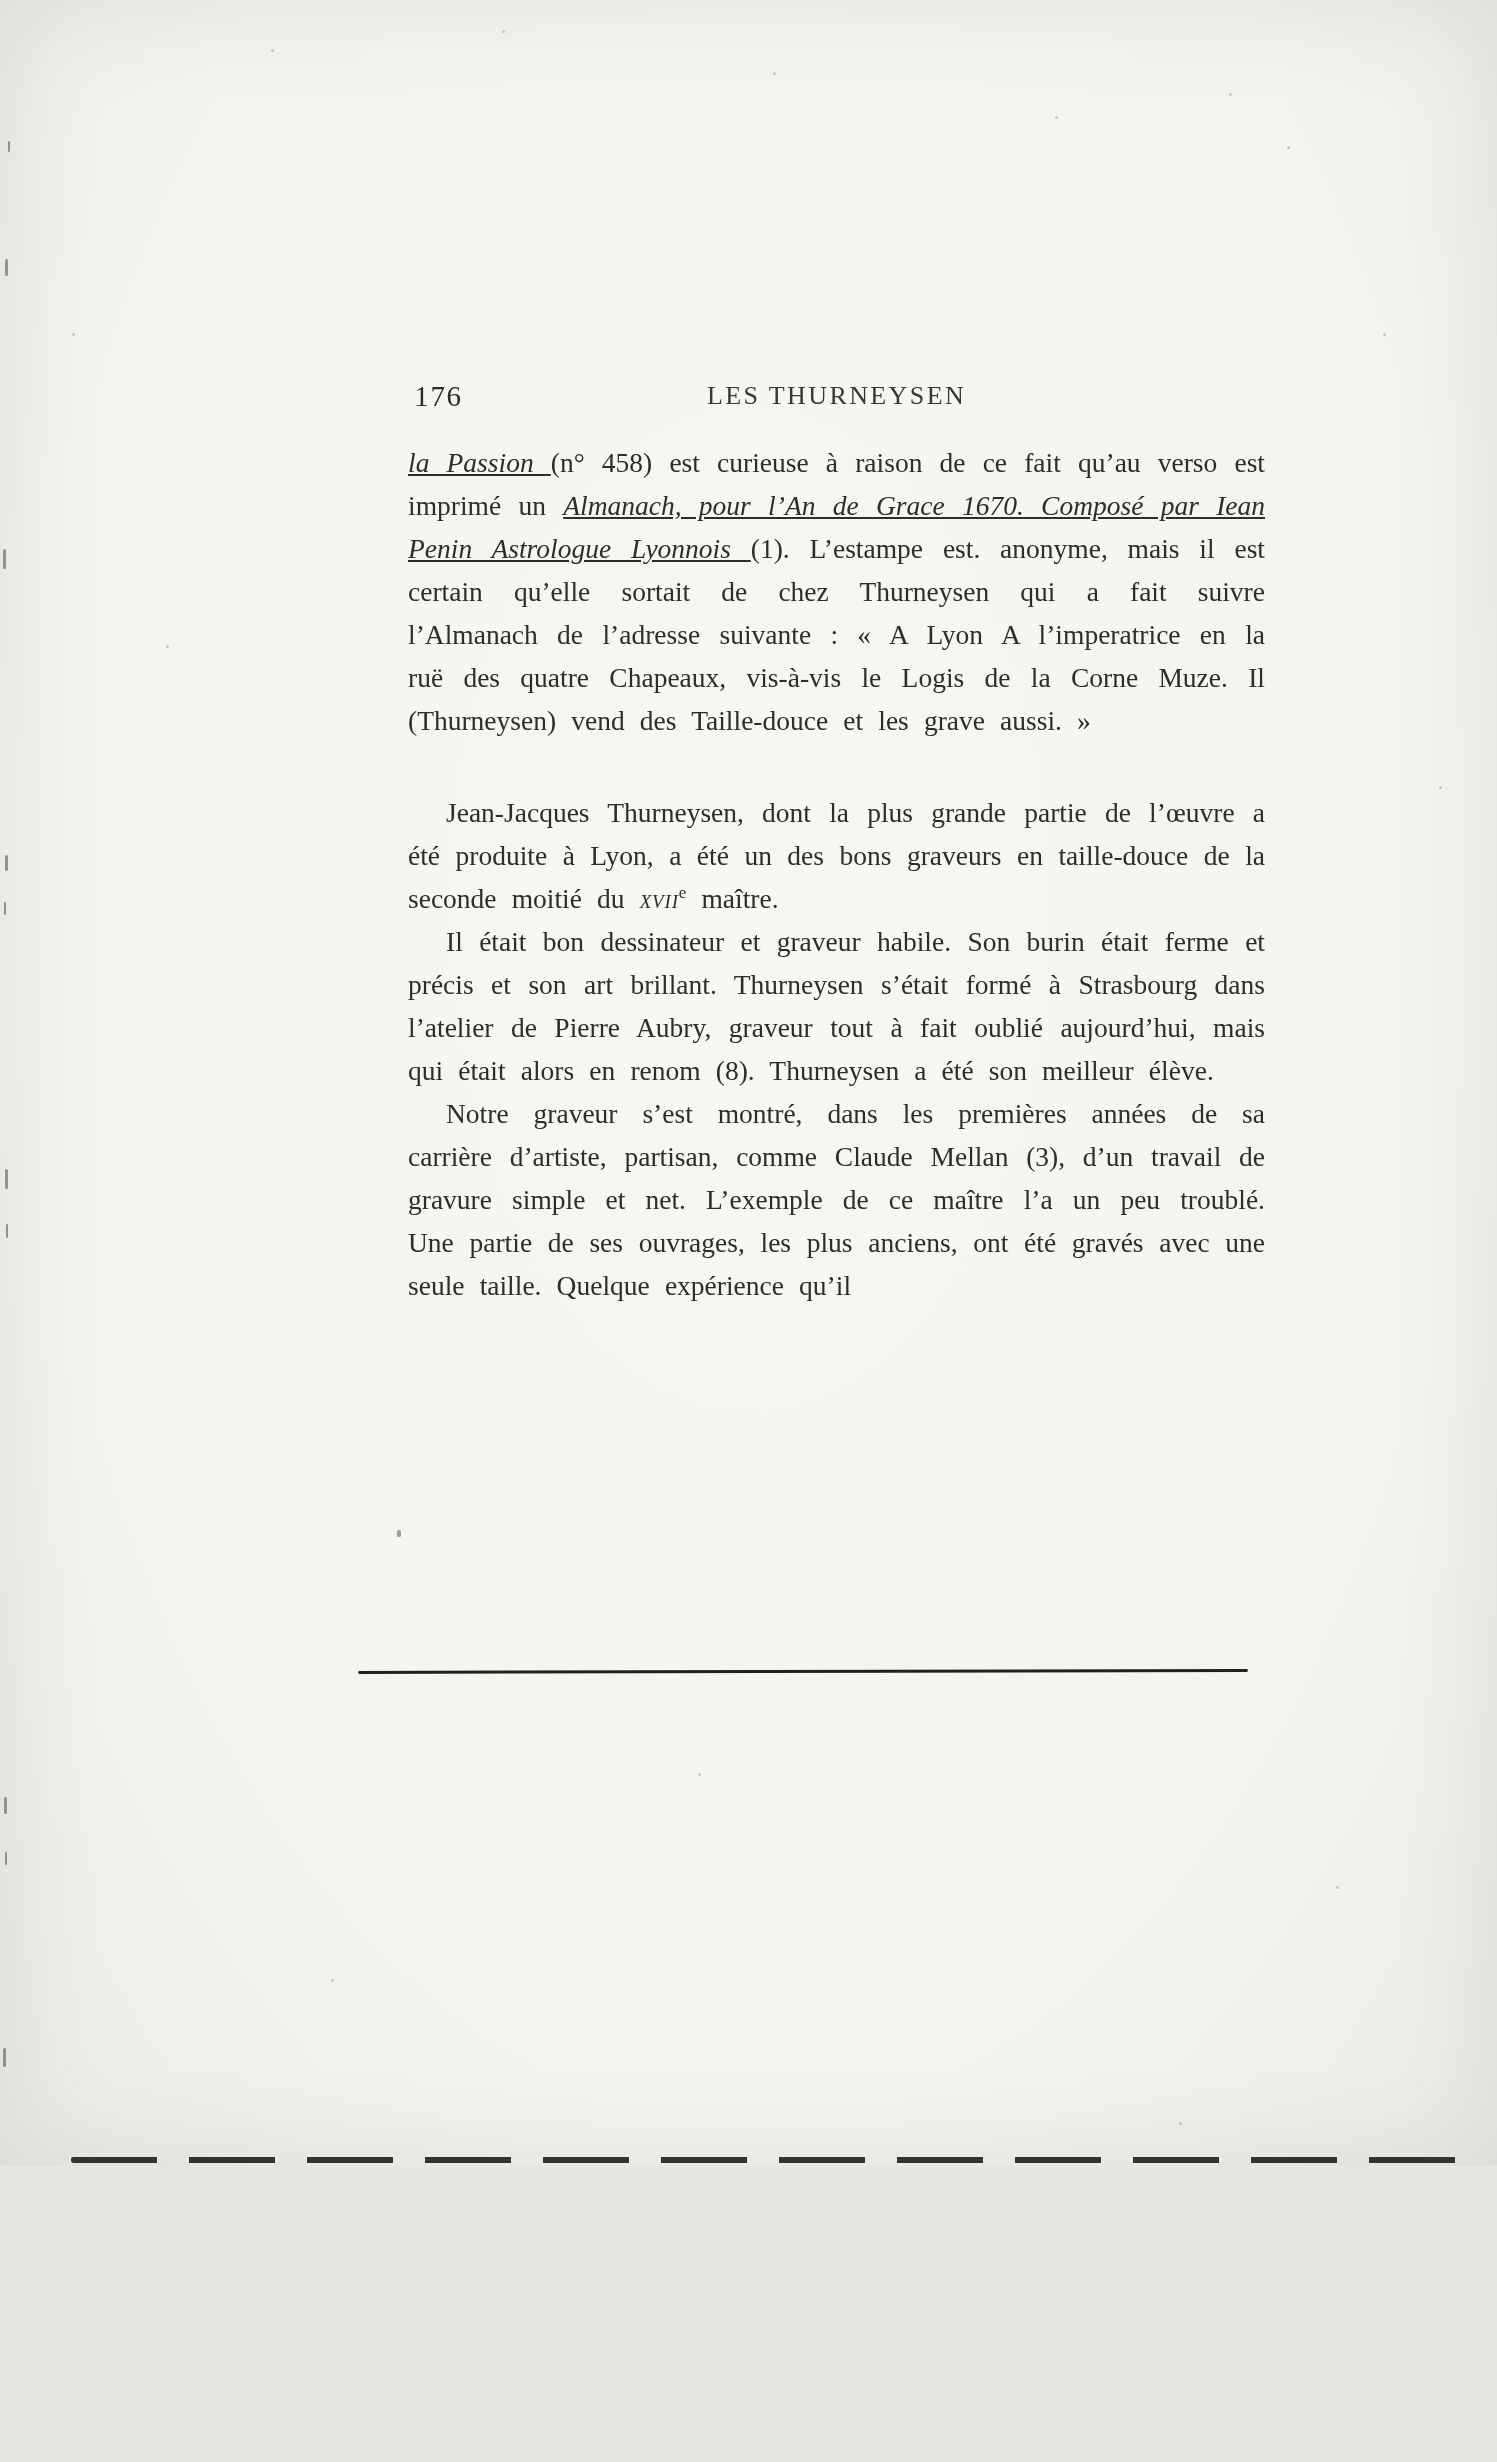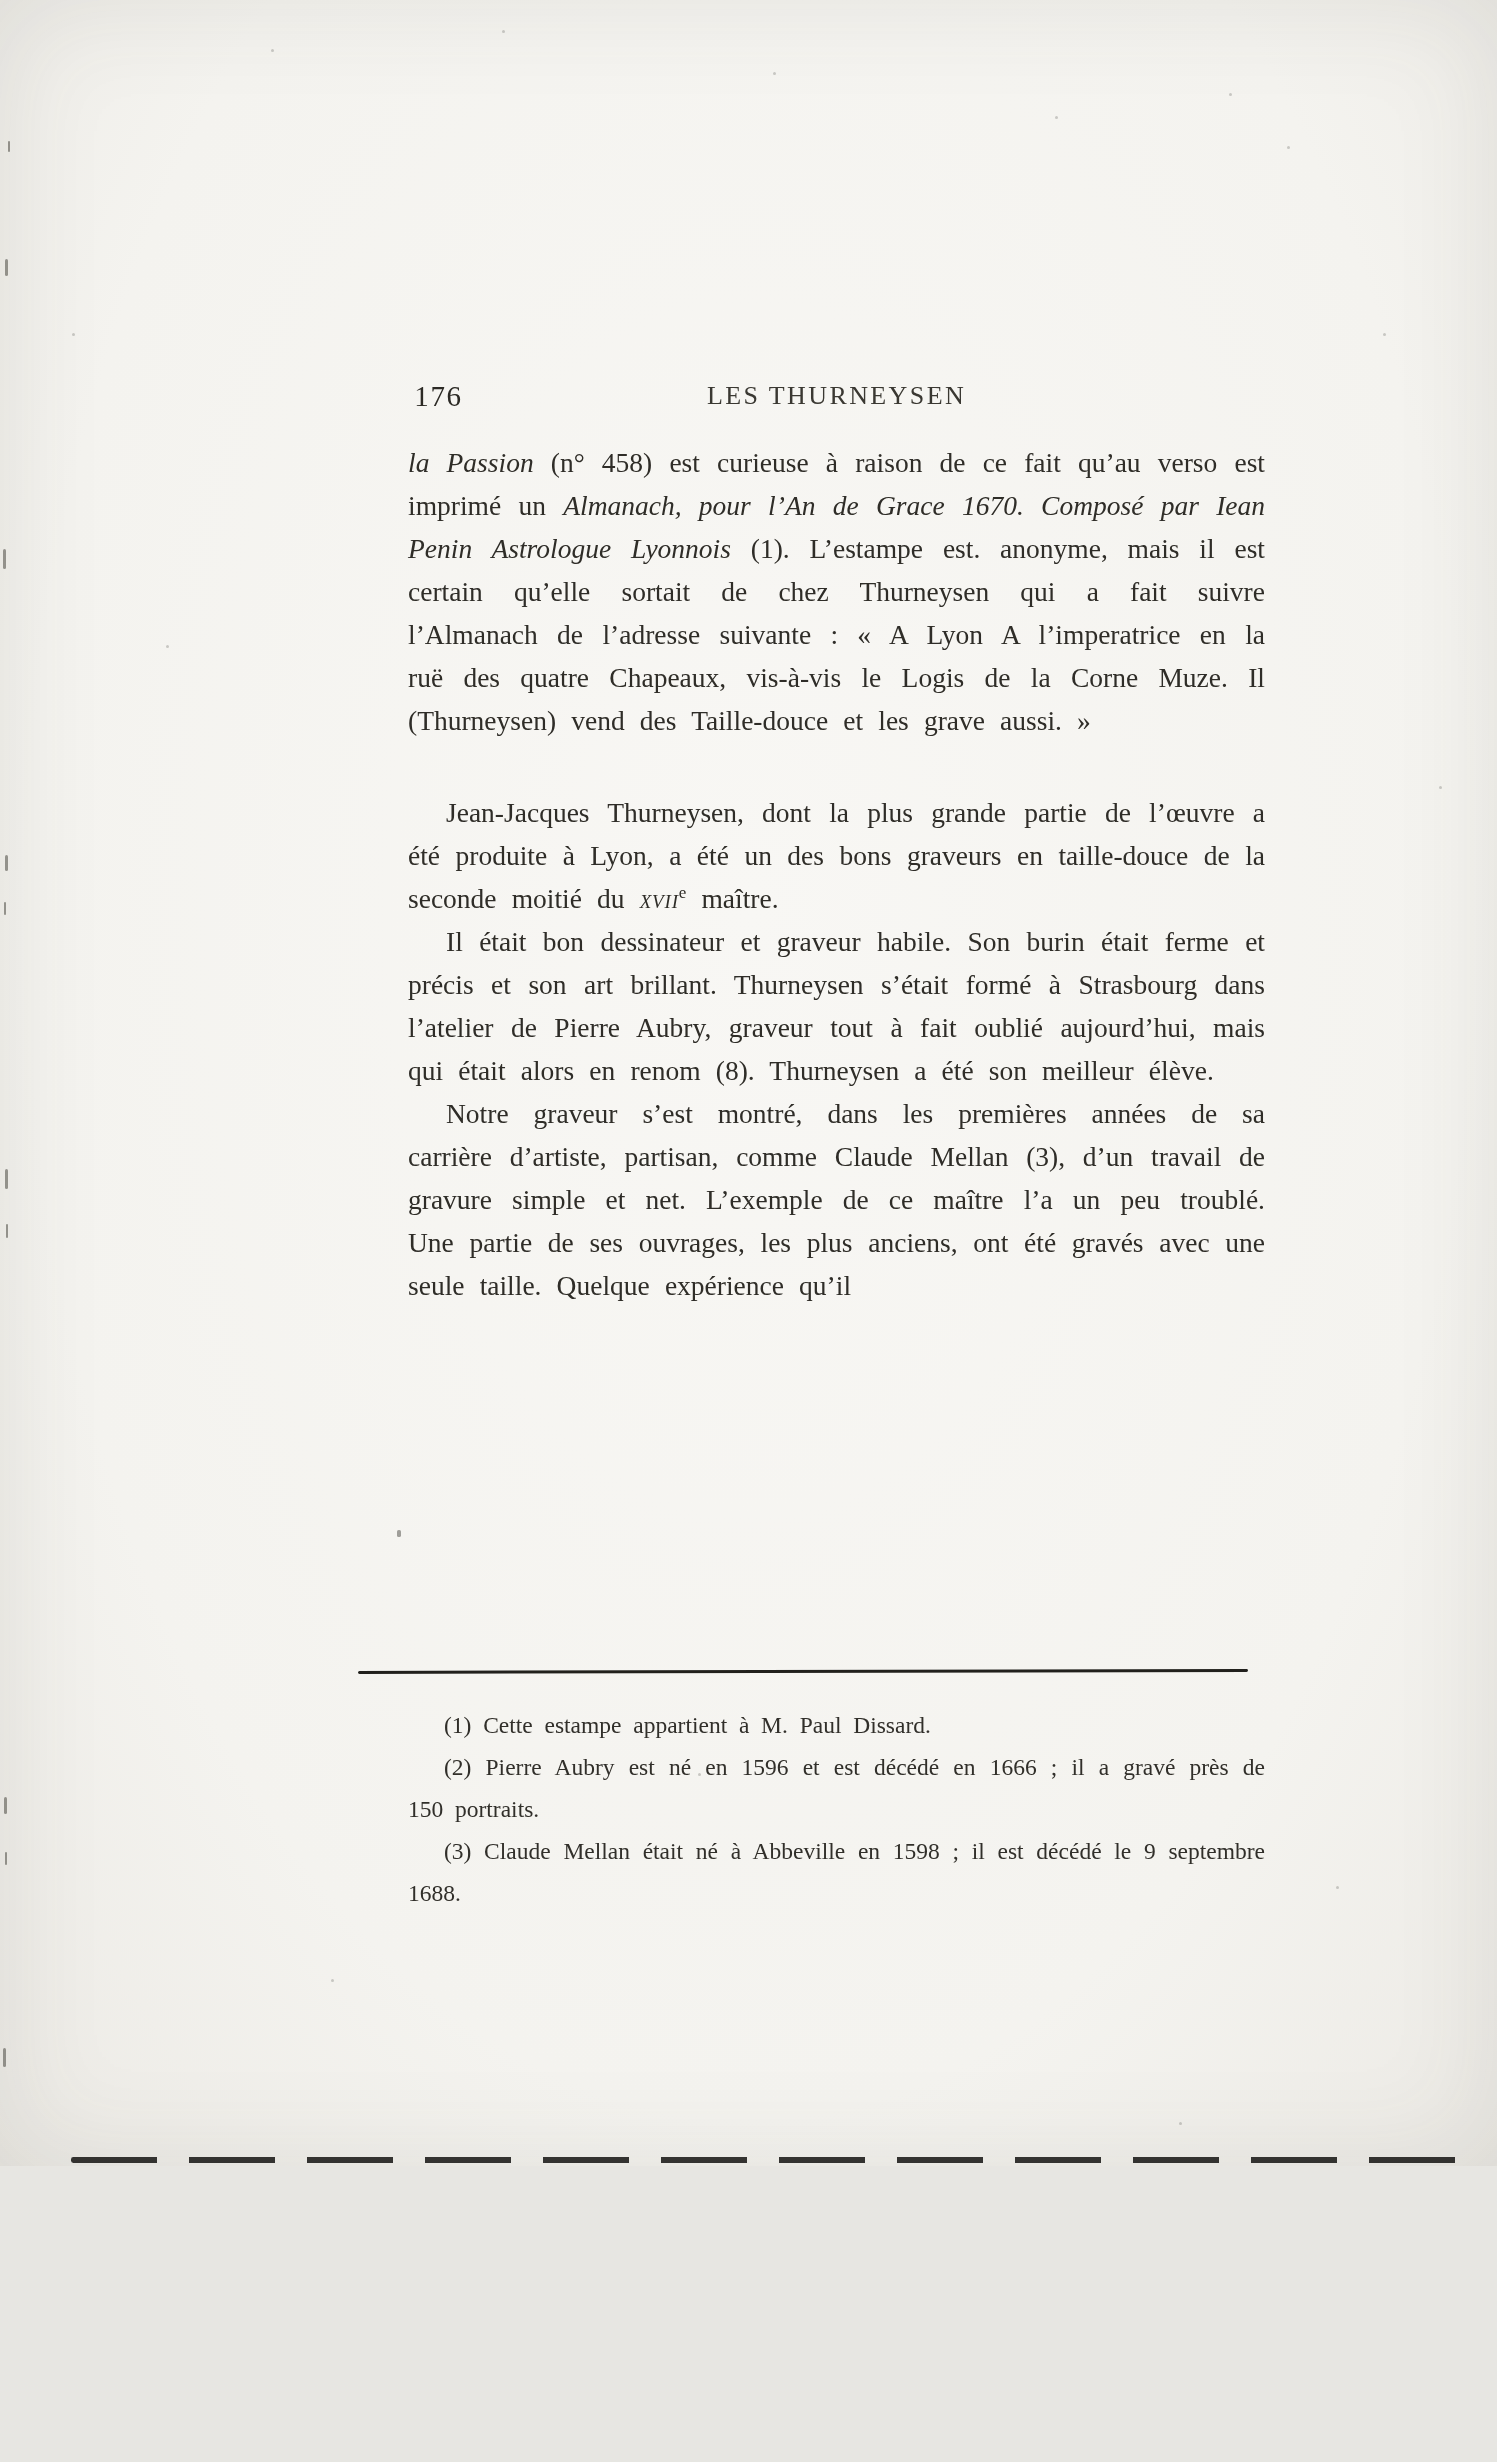--- a/index.html
+++ b/index.html
@@ -21,21 +21,21 @@
              font-size:26px; letter-spacing:2.4px; color:#3a3832; }
 
   
   .textblock {
     position:absolute; top:441px; left:408px; width:857px;
     font-size:27.5px; line-height:43px; text-align:justify; word-spacing:.30em;
   }
   .para { margin:0; }
   .p1 { margin-bottom:49px; }
   .indent { text-indent:38px; }
-  .it { font-style:italic; }
+  .it { font-style:italic;text-decoration:underline; }
   .sc { font-variant:small-caps; letter-spacing:0.8px;font-style:italic; }
   .sup { vertical-align:super; font-size:.62em; line-height:0; }
 
   
   .footrule {
     position:absolute; top:1670px; left:358px; width:890px; height:3.1px;
     background:#21201c; border-radius:1.6px; transform:rotate(-.12deg);
   }
 
   
@@ -71,25 +71,20 @@
 
     <p class="para indent"><span>Jean-Jacques Thurneysen, dont la plus grande partie de l’œuvre a été produite à Lyon, a été un des bons graveurs en taille-douce de la seconde moitié du </span><span class="sc">xvii</span><span class="sup">e</span><span> maître.</span></p>
 
     <p class="para indent">Il était bon dessinateur et graveur habile. Son burin était ferme et précis et son art brillant. Thurneysen s’était formé à Strasbourg dans l’atelier de Pierre Aubry, graveur tout à fait oublié aujourd’hui, mais qui était alors en renom (8). Thurneysen a été son meilleur élève.</p>
 
     <p class="para indent">Notre graveur s’est montré, dans les premières années de sa carrière d’artiste, partisan, comme Claude Mellan (3), d’un travail de gravure simple et net. L’exemple de ce maître l’a un peu troublé. Une partie de ses ouvrages, les plus anciens, ont été gravés avec une seule taille. Quelque expérience qu’il</p>
   </div>
 
   <div class="footrule"></div>
 
-  <div class="footnotes">
-    <p class="fn">(1) Cette estampe appartient à M. Paul Dissard.</p>
-    <p class="fn">(2) Pierre Aubry est né en 1596 et est décédé en 1666 ; il a gravé près de 150 portraits.</p>
-    <p class="fn">(3) Claude Mellan était né à Abbeville en 1598 ; il est décédé le 9 septembre 1688.</p>
-  </div>
 
   <div class="artifacts">
     <div class="mark" style="left:7.8px;top:141px;width:2.4px;height:11px;"></div>
     <div class="mark" style="left:4.7px;top:259px;width:3.1px;height:17.3px;"></div>
     <div class="mark" style="left:3.1px;top:549px;width:3.1px;height:20.4px;"></div>
     <div class="mark" style="left:4.7px;top:855px;width:3.1px;height:15.7px;"></div>
     <div class="mark" style="left:3.9px;top:902px;width:2.4px;height:12.6px;"></div>
     <div class="mark" style="left:4.7px;top:1169px;width:3.1px;height:20.4px;"></div>
     <div class="mark" style="left:5.5px;top:1224px;width:2.4px;height:14px;"></div>
     <div class="mark" style="left:3.9px;top:1797px;width:3.1px;height:17.3px;"></div>

